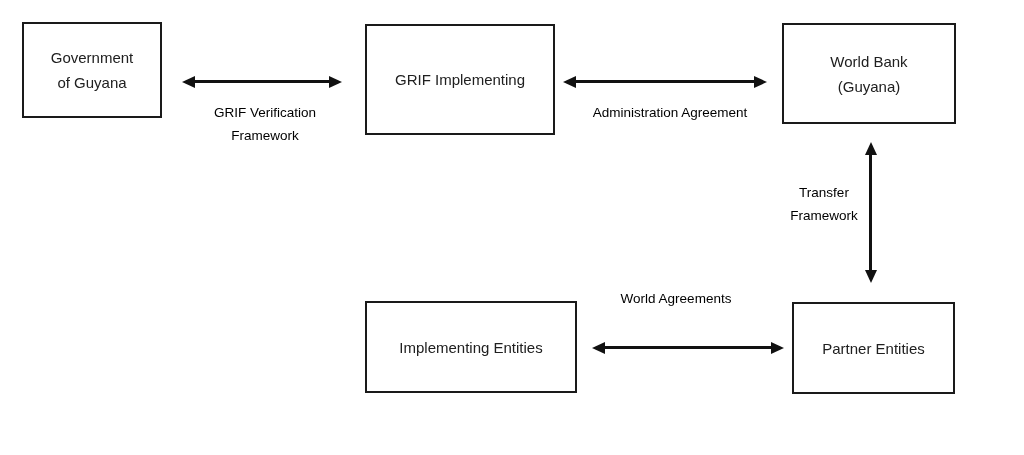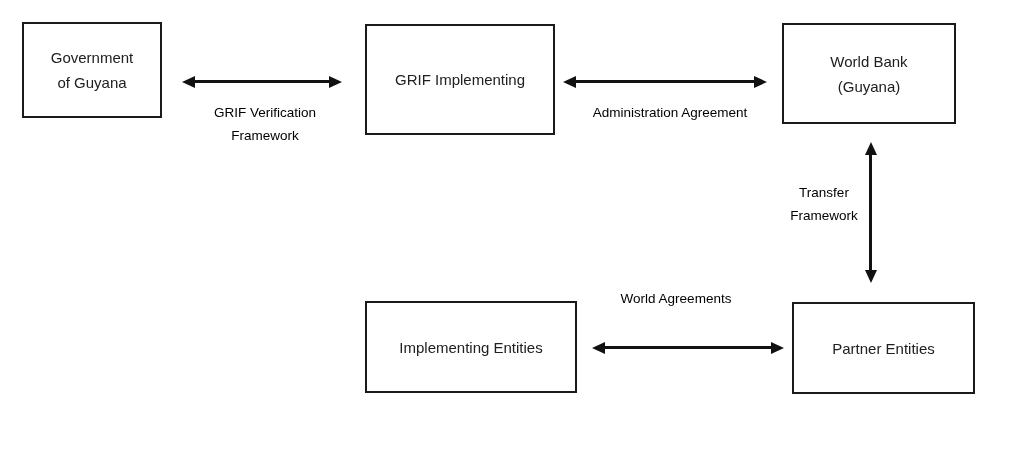--- a/index.html
+++ b/index.html
@@ -23,21 +23,21 @@
     text-align: center;
     font-size: 15px;
     line-height: 25px;
     color: #202020;
   }
   .node span { display: block; }
   #n-government     { left: 22px;  top: 22px;  width: 140px; height: 96px; }
   #n-grif           { left: 365px; top: 24px;  width: 190px; height: 111px; }
   #n-worldbank      { left: 782px; top: 23px;  width: 174px; height: 101px; }
   #n-implementing   { left: 365px; top: 301px; width: 212px; height: 92px; }
-  #n-partner        { left: 792px; top: 302px; width: 183px; height: 92px; }
+  #n-partner        { left: 792px; top: 302px; width: 163px; height: 92px; }
 
   .arrow-h { position: absolute; height: 3px; background: #111111; }
   .arrow-h::before {
     content: ""; position: absolute; right: 100%; top: 50%; margin-top: -6px;
     width: 0; height: 0;
     border-top: 6px solid transparent; border-bottom: 6px solid transparent;
     border-right: 13px solid #111111;
   }
   .arrow-h::after {
     content: ""; position: absolute; left: 100%; top: 50%; margin-top: -6px;

